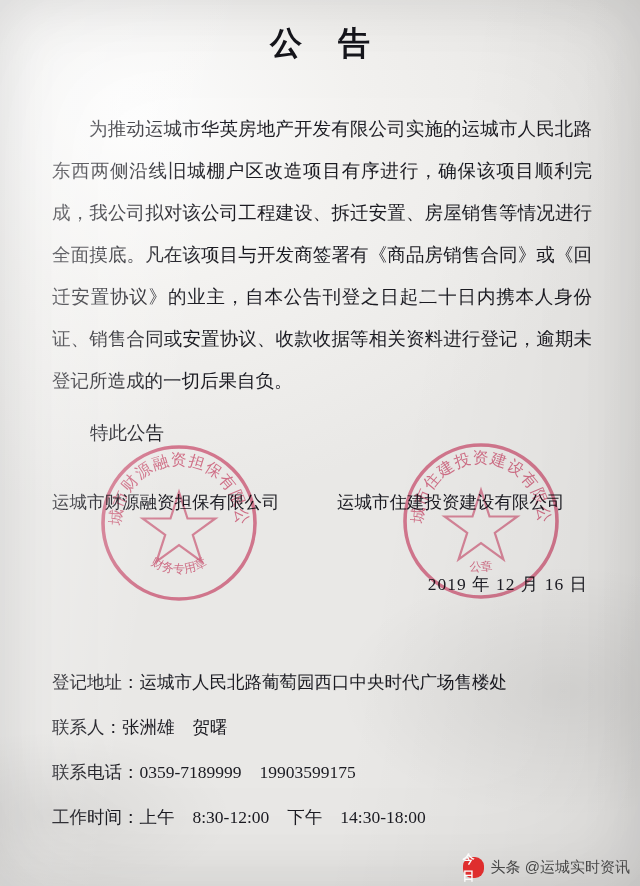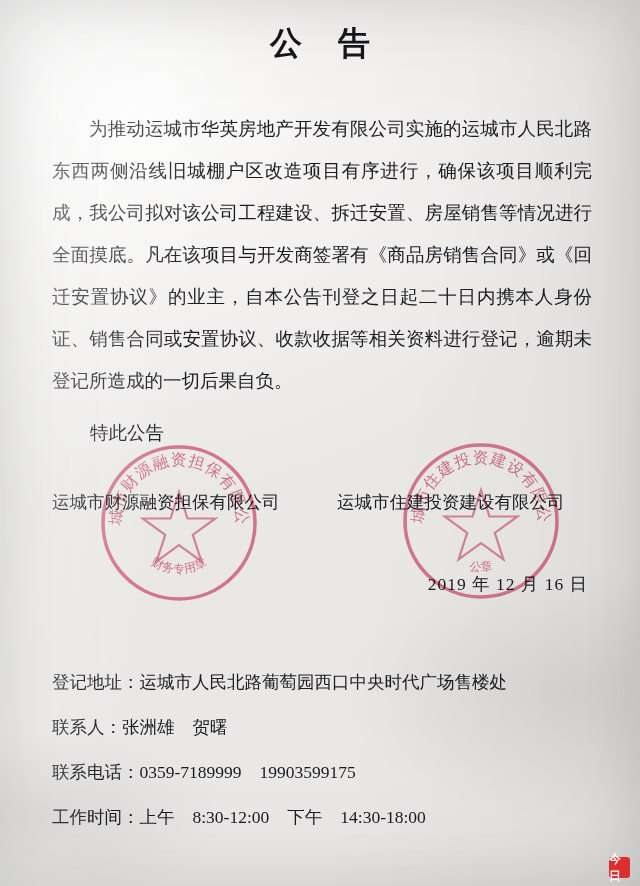--- a/index.html
+++ b/index.html
@@ -149,21 +149,21 @@
     gap: 7px;
     color: #3c3c3c;
     font-family: "Liberation Sans", sans-serif;
     font-size: 15px;
     opacity: 0.92;
   }
   .wm-logo {
     width: 21px;
     height: 21px;
     background: #e02020;
-    border-radius: 3px;
+    border-radius: 9px;
     color: #fff;
     font-size: 12px;
     font-weight: bold;
     display: flex;
     align-items: center;
     justify-content: center;
     letter-spacing: -1px;
     font-family: "Liberation Sans", sans-serif;
   }
 </style>
@@ -248,15 +248,16 @@
 
   </div>
 
   <div class="shade1"></div>
   <div class="shade2"></div>
   <div class="shade3"></div>
   <div class="vignette"></div>
 
   <div class="watermark">
     <span class="wm-logo">今日</span>
+    <span>头条 @运城实时资讯</span>
   </div>
 
 </div>
 
 </body></html>

